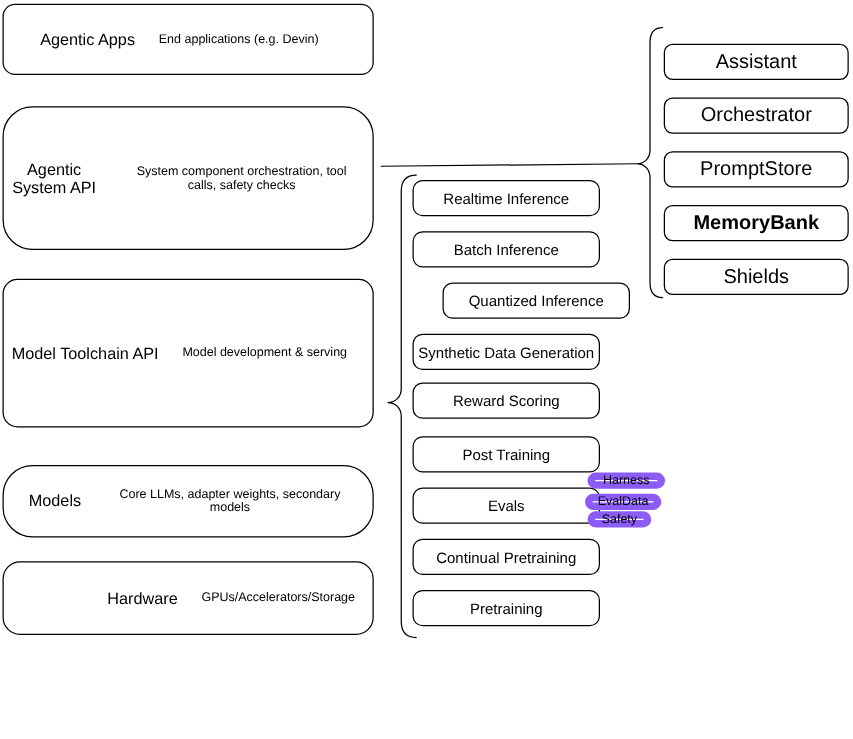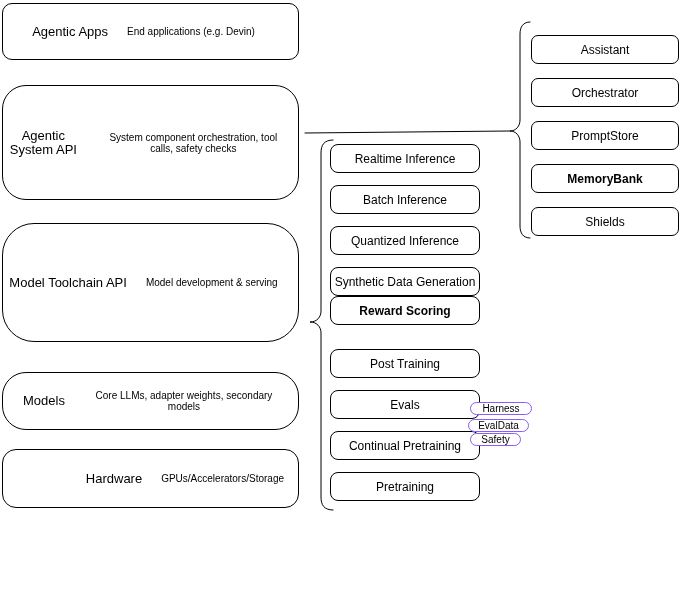--- a/index.html
+++ b/index.html
@@ -19,32 +19,31 @@
     display:flex;
     flex-direction:row;
     align-items:center;
     justify-content:center;
     text-align:center;
   }
   .lbox{left:2px;width:297px;gap:5px;}
   .lbox .title{font-size:13px;line-height:14px;}
   .lbox .subtitle{font-size:10px;line-height:11px;padding:0 14px;}
   .mbox{left:330px;width:150px;height:29px;border-radius:8px;font-size:12px;}
-  .rbox{left:531px;width:148px;height:29px;border-radius:7px;font-size:12px;}
+  .rbox{left:531px;width:148px;height:29px;border-radius:7px;font-size:16px;}
   .pill{
     position:absolute;
     background:#ffffff;
-    border:1px solid #8b5cf6;
+    border:6px solid #8b5cf6;
     box-sizing:border-box;
     border-radius:999px;
     font-size:10px;
     line-height:11px;
     display:flex;align-items:center;justify-content:center;
     z-index:5;
-    margin-top:24px;
   }
   svg.overlay{position:absolute;left:0;top:0;z-index:1;}
   .box{z-index:2;}
 </style>
 </head>
 <body>
 
 <div id="canvas">
 
   <svg class="overlay" width="682" height="591" viewBox="0 0 682 591">
@@ -56,21 +55,21 @@
   <div class="box lbox" style="top:3px;height:57px;border-radius:10px;">
     <div class="title">Agentic Apps</div>
     <div class="subtitle">End applications (e.g. Devin)</div>
   </div>
 
   <div class="box lbox" style="top:85px;height:115px;border-radius:24px;">
     <div class="title">Agentic System API</div>
     <div class="subtitle">System component orchestration, tool calls, safety checks</div>
   </div>
 
-  <div class="box lbox" style="top:223px;height:119px;border-radius:32px;">
+  <div class="box lbox" style="top:223px;height:119px;border-radius:12px;">
     <div class="title">Model Toolchain API</div>
     <div class="subtitle">Model development &amp; serving</div>
   </div>
 
   <div class="box lbox" style="top:372px;height:58px;border-radius:24px;padding-left:20px;">
     <div class="title">Models</div>
     <div class="subtitle">Core LLMs, adapter weights, secondary models</div>
   </div>
 
   <div class="box lbox" style="top:449px;height:59px;border-radius:14px;justify-content:flex-end;">
@@ -78,27 +77,27 @@
     <div class="subtitle">GPUs/Accelerators/Storage</div>
   </div>
 
 
   <div class="box mbox" style="top:144px;">
     <span>Realtime Inference</span>
   </div>
   <div class="box mbox" style="top:185px;">
     <span>Batch Inference</span>
   </div>
-  <div class="box mbox" style="top:226px;">
+  <div class="box mbox" style="top:226px;margin-left:24px;">
     <span>Quantized Inference</span>
   </div>
   <div class="box mbox" style="top:267px;">
     <span>Synthetic Data Generation</span>
   </div>
-  <div class="box mbox" style="top:296px;font-weight:bold;">
+  <div class="box mbox" style="top:306px;">
     <span>Reward Scoring</span>
   </div>
   <div class="box mbox" style="top:349px;">
     <span>Post Training</span>
   </div>
   <div class="box mbox" style="top:390px;">
     <span>Evals</span>
   </div>
   <div class="box mbox" style="top:431px;">
     <span>Continual Pretraining</span>

